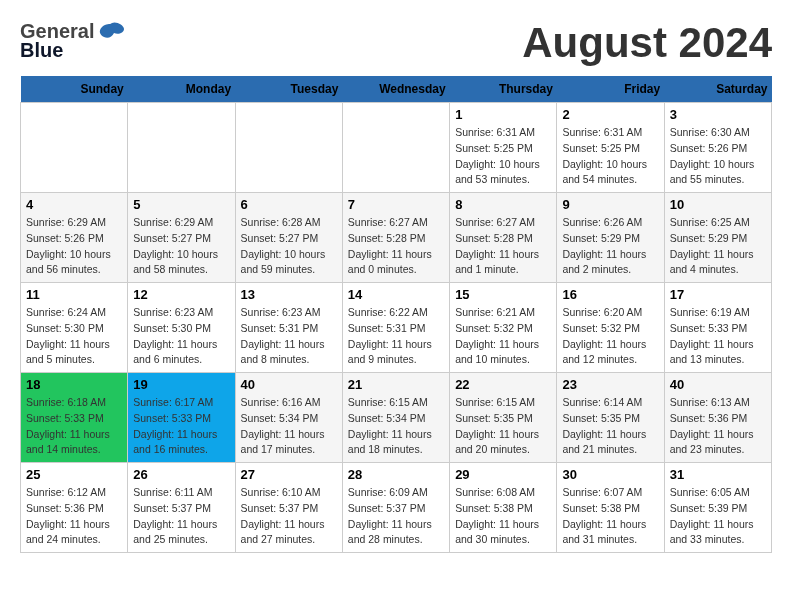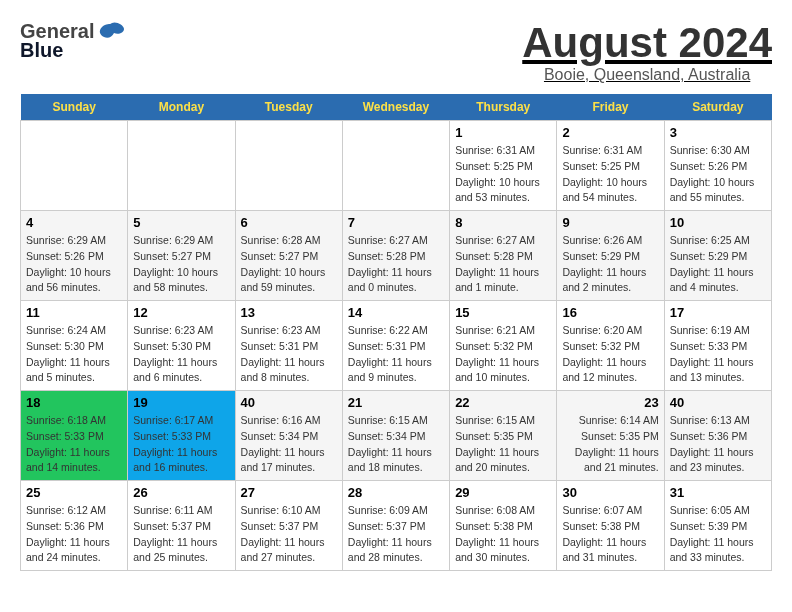--- a/index.html
+++ b/index.html
@@ -1,24 +1,24 @@
 <!DOCTYPE html>
 <html><head>
   <meta charset="utf-8">
   <style>
     * { box-sizing: border-box; margin: 0; padding: 0; }
     body { font-family: Arial, sans-serif; background: #fff; width: 792px; min-height: 612px; }
     .container { padding: 20px 20px 10px 20px; }
     .header { display: flex; justify-content: space-between; align-items: flex-start; margin-bottom: 10px; }
     .logo { display: flex; align-items: center; justify-content: flex-end; }
-    .title-block { text-align: center; text-decoration: underline; }
+    .title-block { text-align: left; }
     .month-title { font-size: 42px; font-weight: bold; color: #333; line-height: 1.1; }
     .location { font-size: 16px; color: #555; }
     table { width: 100%; border-collapse: collapse; font-size: 11px; }
-    th { background: #2b6cb0; color: #fde047; padding: 6px 4px; text-align: center; font-size: 12px; }
+    th { background: #2b6cb0; color: #000000; padding: 6px 4px; text-align: right; font-size: 12px; }
     td { border: 1px solid #ccc; padding: 4px 5px; vertical-align: top; width: 14.28%; min-height: 80px; }
     .day-num { font-weight: bold; font-size: 13px; margin-bottom: 3px; }
     .day-info { color: #333; line-height: 1.5; font-size: 10.5px; }
     tr { background: #fff; }
     tr:nth-child(even) td { background: #f5f5f5; }
     tr:nth-child(odd) td { background: #fff; }
     thead tr td, thead tr th { background: #2b6cb0; }
     .empty { background: #fff !important; }
   </style>
 </head>
@@ -32,21 +32,20 @@
           <span style="font-size:20px;font-weight:bold;color:#444;">General</span>
           <svg width="28" height="22" viewBox="0 0 28 22" style="margin-left:2px;">
             <path d="M14 2 C18 0, 26 4, 26 8 C26 12, 20 14, 16 12 C14 16, 10 18, 6 16 C2 14, 0 10, 4 6 C8 2, 12 4, 14 2Z" fill="#2b6cb0"></path>
           </svg>
         </div>
         <span style="font-size:20px;font-weight:bold;color:#0f172a;margin-top:-4px;">Blue</span>
       </div>
     </div>
     <div class="title-block">
       <div class="month-title">August 2024</div>
-      <div class="location">Booie, Queensland, Australia</div>
     </div>
   </div>
 
   <table>
     <thead>
       <tr>
       <th>Sunday</th>
           <th>Monday</th>
           <th>Tuesday</th>
           <th>Wednesday</th>
@@ -148,21 +147,21 @@
             <div class="day-info">Sunrise: 6:16 AM<br>Sunset: 5:34 PM<br>Daylight: 11 hours<br>and 17 minutes.</div>
           </td>
           <td style="background: rgb(245, 245, 245);">
             <div class="day-num">21</div>
             <div class="day-info">Sunrise: 6:15 AM<br>Sunset: 5:34 PM<br>Daylight: 11 hours<br>and 18 minutes.</div>
           </td>
           <td style="background: rgb(245, 245, 245); margin-left: 20px;">
             <div class="day-num">22</div>
             <div class="day-info">Sunrise: 6:15 AM<br>Sunset: 5:35 PM<br>Daylight: 11 hours<br>and 20 minutes.</div>
           </td>
-          <td style="background: rgb(245, 245, 245); text-align: right;">
+          <td style="background: rgb(245, 245, 245);">
             <div class="day-num">23</div>
             <div class="day-info">Sunrise: 6:14 AM<br>Sunset: 5:35 PM<br>Daylight: 11 hours<br>and 21 minutes.</div>
           </td>
           <td style="background: rgb(245, 245, 245);">
             <div class="day-num">40</div>
             <div class="day-info">Sunrise: 6:13 AM<br>Sunset: 5:36 PM<br>Daylight: 11 hours<br>and 23 minutes.</div>
           </td>
         </tr>
         <tr style="background: rgb(255, 255, 255);">
           <td>

